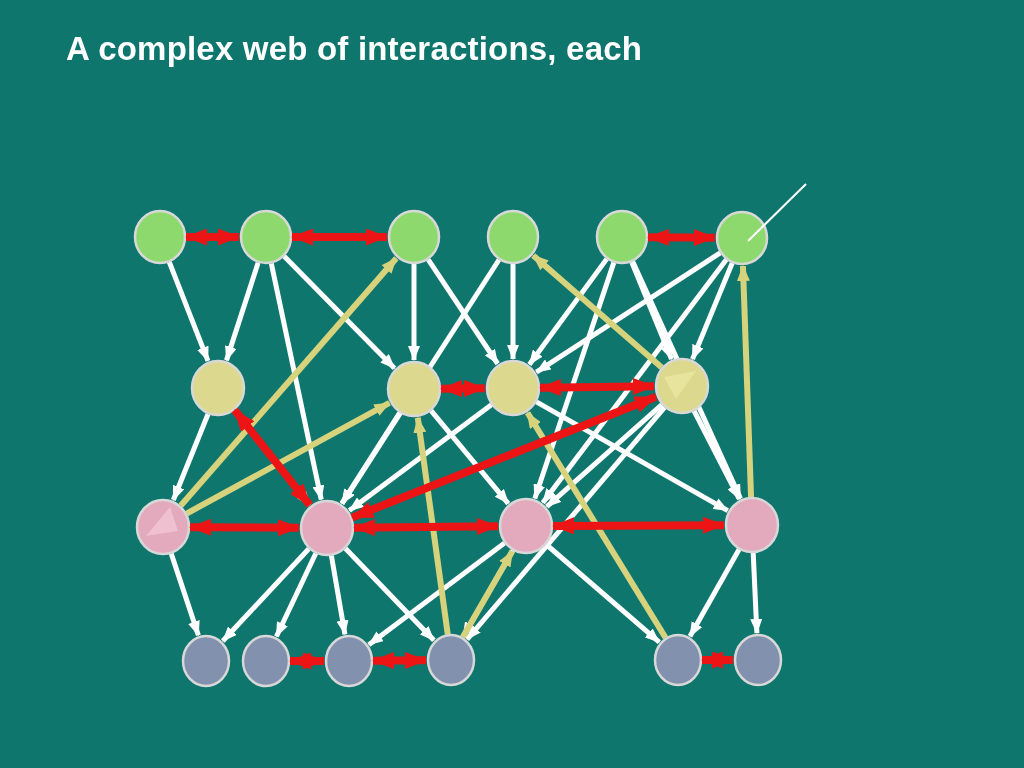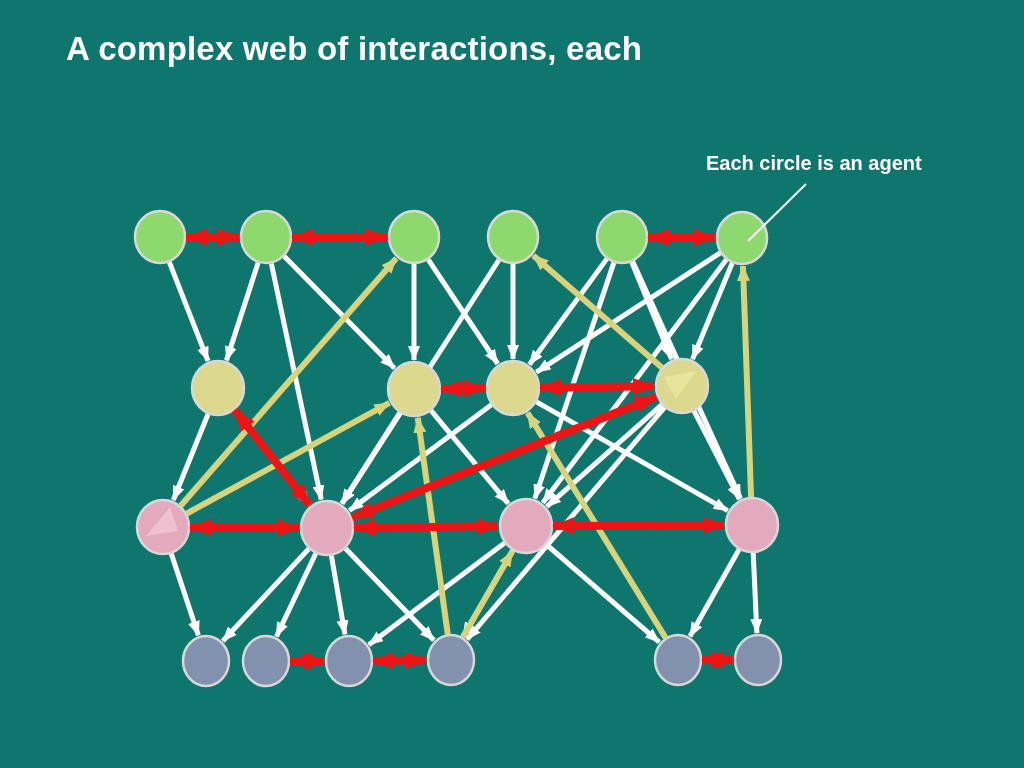--- a/index.html
+++ b/index.html
@@ -19,21 +19,20 @@
   }
   svg.net{position:absolute;left:0;top:0;}
 </style>
 </head>
 <body>
 
 <div class="slide">
   <div class="title">
     <div class="l1">A complex web of interactions, each</div>
   </div>
-  <div class="annotation">Each circle is an agent</div>
   <svg class="net" id="net" width="1024" height="768" viewBox="0 0 1024 768">
       <defs>
         <marker id="arr-white" orient="auto" markerUnits="userSpaceOnUse" markerWidth="15" markerHeight="12" refX="14" refY="6">
           <path d="M0,0 L15,6 L0,12 Z" fill="#ffffff"></path>
         </marker>
         <marker id="arrs-white" orient="auto-start-reverse" markerUnits="userSpaceOnUse" markerWidth="15" markerHeight="12" refX="14" refY="6">
           <path d="M0,0 L15,6 L0,12 Z" fill="#ffffff"></path>
         </marker>
         <marker id="arr-khaki" orient="auto" markerUnits="userSpaceOnUse" markerWidth="16" markerHeight="13" refX="15" refY="6.5">
           <path d="M0,0 L16,6.5 L0,13 Z" fill="#d6d37c"></path>

